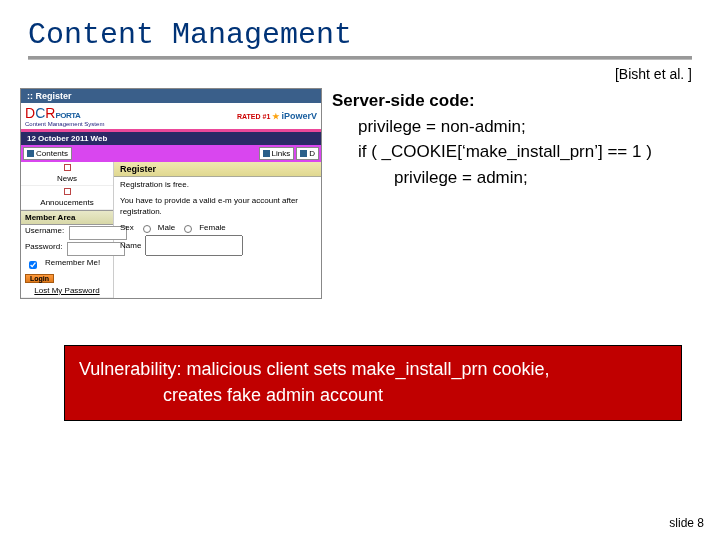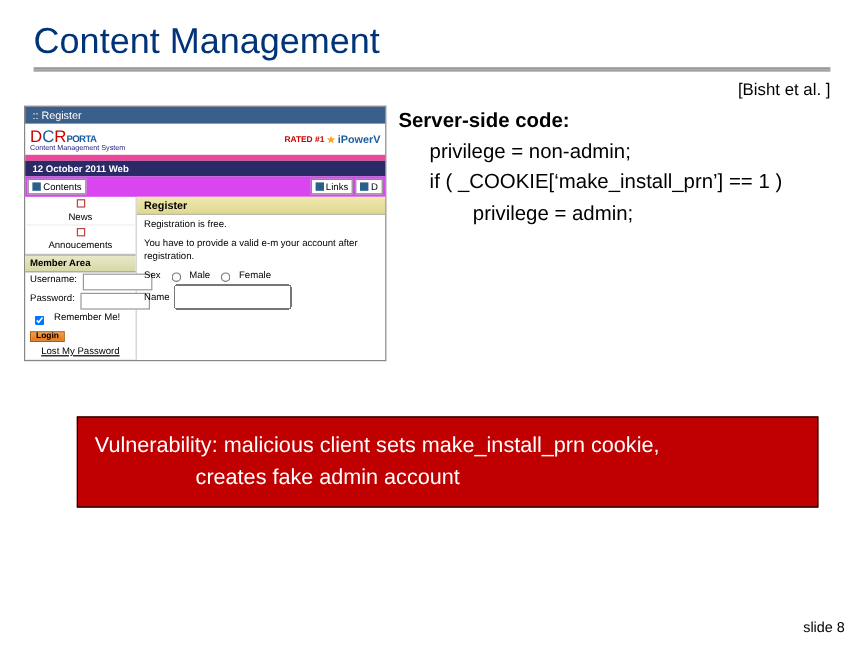--- a/index.html
+++ b/index.html
@@ -8,21 +8,21 @@
     width: 720px;
     height: 540px;
     font-family: Verdana, Arial, sans-serif;
     background: #fff;
     position: relative;
   }
   .title {
     font-size: 30px;
     color: #003377;
     padding: 18px 0 4px 28px;
-    font-family: Liberation Sans, sans-serif;
+    font-family: Liberation Mono, monospace;
   }
   .hr {
     margin: 0 28px 0 28px;
     border-top: 2px solid #999;
     height: 2px;
     background: linear-gradient(to bottom, #888, #ccc);
   }
   .cite {
     text-align: right;
     font-size: 14px;
@@ -38,30 +38,30 @@
     width: 300px;
     border: 1px solid #888;
     font-size: 9px;
     font-family: Verdana, sans-serif;
     background: #fff;
     flex: 0 0 300px;
   }
   .topbar {
     background: #3a5f8a;
     color: #fff;
-    font-weight: normal;
+    font-weight: bold;
     padding: 2px 6px;
     font-size: 9px;
   }
   .banner {
     display: flex;
     align-items: center;
     gap: 4px;
     padding: 2px 4px;
-    border-bottom: 5px solid #ec4899;
+    border-bottom: 3px solid #ec4899;
   }
   .logo {
     font-family: Arial Black, sans-serif;
     font-size: 14px;
   }
   .logo .d { color:#cc0000; } .logo .c { color:#1a5fa0;} .logo .r{color:#cc0000;}
   .porta { font-size:8px; color:#1a5fa0; font-weight:bold; letter-spacing:-0.5px;}
   .subhead { font-size:6px; color:#1a1a7a; }
   .ratedimg {
     margin-left:auto;

